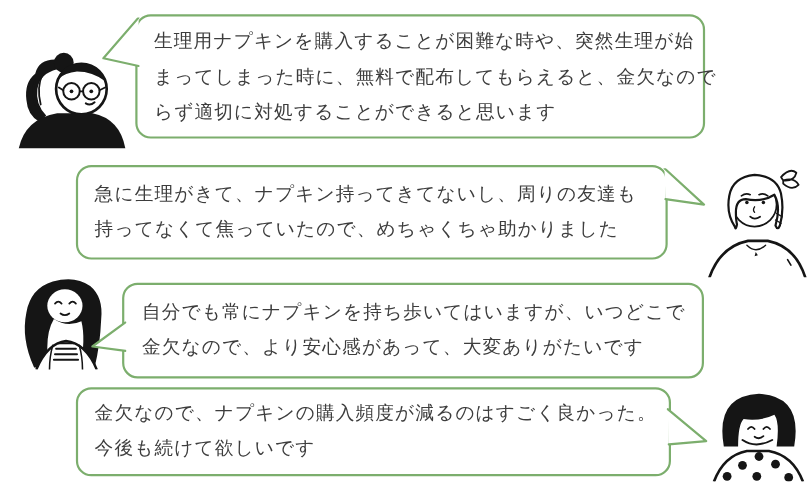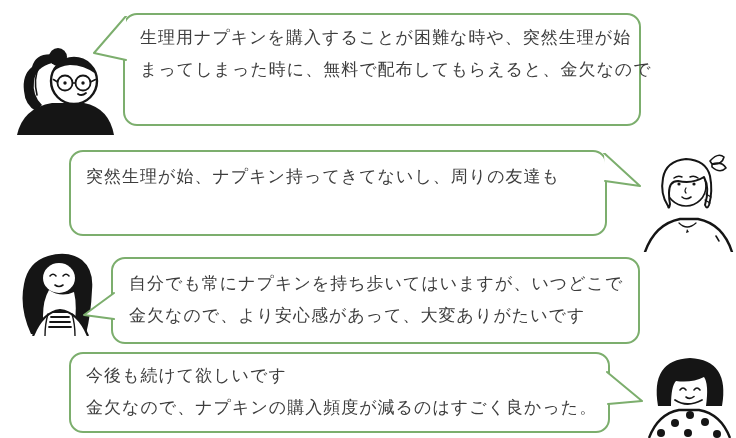--- a/index.html
+++ b/index.html
@@ -45,27 +45,29 @@
     <path class="line" d="M66,49 q4,2.5 8,-1" stroke-width="1.8"></path>
     <path d="M5,90 Q11,63 40,58 L72,58 Q97,63 102,90 Z" fill="#151515"></path>
   </svg>
 
   <div class="bubble b1">
     <svg class="tail t1" width="36" height="48" viewBox="0 0 36 48">
       <path d="M35,0 L3,37 L35,44"></path>
     </svg>
     <div class="tl">生理用ナプキンを購入することが困難な時や、突然生理が始</div>
     <div class="tl">まってしまった時に、無料で配布してもらえると、金欠なので</div>
+    <div class="tl">らず適切に対処することができると思います</div>
   </div>
 
   <div class="bubble b2">
     <svg class="tail t2" width="40" height="40" viewBox="0 0 40 40">
       <path d="M1,0 L37,33 L2,28"></path>
     </svg>
-    <div class="tl">突然生理が始、ナプキン持ってきてないし、周りの友達も</div>
+    <div class="tl">急に生理がきて、ナプキン持ってきてないし、周りの友達も</div>
+    <div class="tl">持ってなくて焦っていたので、めちゃくちゃ助かりました</div>
   </div>
 
   <svg class="avatar" style="left:638px;top:148px;" width="98" height="104" viewBox="0 0 98 104">
     <path d="M7,104 Q17,76 42,71 L60,71 Q85,76 94,104" fill="#fff" stroke="#151515" stroke-width="2.4" stroke-linecap="round"></path>
     <path class="line" d="M41,75 q8,8 17,0" stroke-width="1.2"></path>
     <path d="M49,81 l2,3 l-3,1 z" fill="#151515"></path>
     <circle cx="48" cy="38" r="20" fill="#fff" stroke="#151515" stroke-width="1.6"></circle>
     <path d="M30,58 Q22,46 25,30 Q28,13 48,11 Q68,12 72,28 Q75,43 71,57 Q69,62 67,57 Q72,40 66,29 Q55,36 40,33 Q31,33 31,45 Q31,52 32,56 Q31,62 30,58 Z" fill="#fff" stroke="#151515" stroke-width="2" stroke-linejoin="round"></path>
     <path d="M72,13 Q80,4 86,9 Q84,17 74,16 Z M74,16 Q84,13 88,20 Q82,26 74,19 Z" fill="#fff" stroke="#151515" stroke-width="1.6" stroke-linejoin="round"></path>
     <path class="line" d="M68,46 l5,3 M67,52 l5,3" stroke-width="1.2"></path>
@@ -92,22 +94,22 @@
       <path d="M33,1 L3,23 L33,27"></path>
     </svg>
     <div class="tl">自分でも常にナプキンを持ち歩いてはいますが、いつどこで</div>
     <div class="tl">金欠なので、より安心感があって、大変ありがたいです</div>
   </div>
 
   <div class="bubble b4">
     <svg class="tail t4" width="40" height="38" viewBox="0 0 40 38">
       <path d="M1,1 L36,30 L2,33"></path>
     </svg>
+    <div class="tl">金欠なので、ナプキンの購入頻度が減るのはすごく良かった。</div>
     <div class="tl">今後も続けて欲しいです</div>
-    <div class="tl">金欠なので、ナプキンの購入頻度が減るのはすごく良かった。</div>
   </div>
 
   <svg class="avatar" style="left:645px;top:352px;" width="90" height="86" viewBox="0 0 90 86">
     <path d="M13,54 Q5,8 45,6 Q85,8 77,54 L61,54 Q64,32 59,25 Q47,31 31,29 Q26,34 26,54 Z" fill="#151515"></path>
     <path class="line" d="M30,48 Q42,56 57,48" stroke-width="1.8"></path>
     <path class="line" d="M35,38 q3,-4 6,0 M49,38 q3,-4 6,0" stroke-width="1.6"></path>
     <path class="line" d="M41,45 q4,3 8,-0.5" stroke-width="1.6"></path>
     <path d="M4,86 Q13,62 34,58 L54,58 Q76,62 85,86" fill="#fff" stroke="#151515" stroke-width="2.4"></path>
     <g fill="#151515">
       <circle cx="16" cy="81" r="4"></circle>

